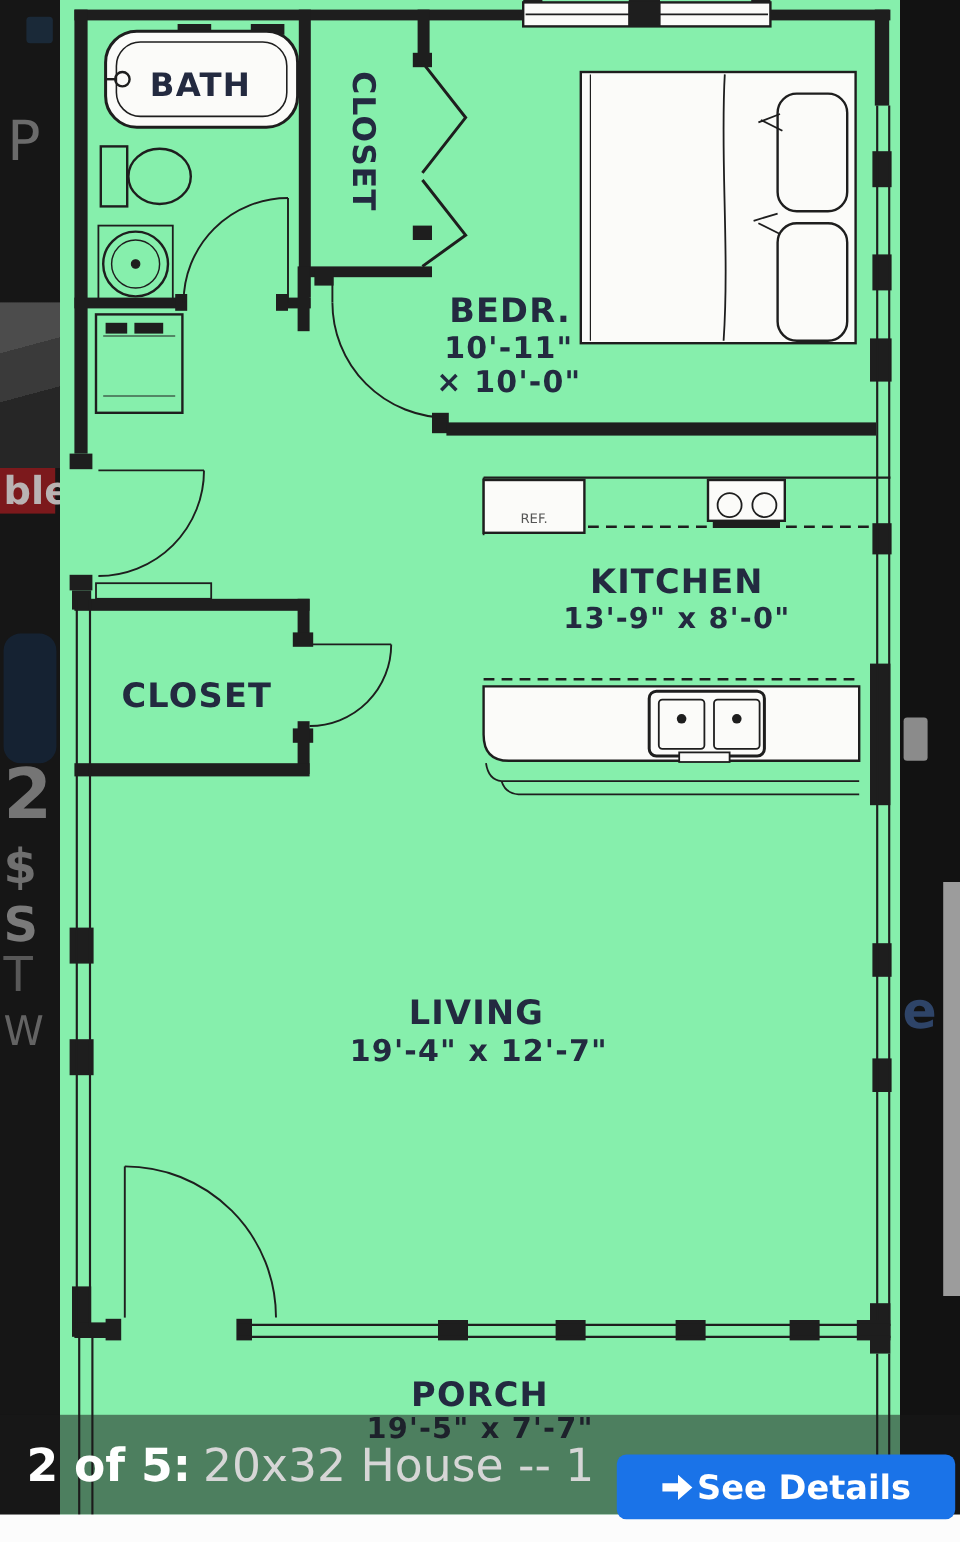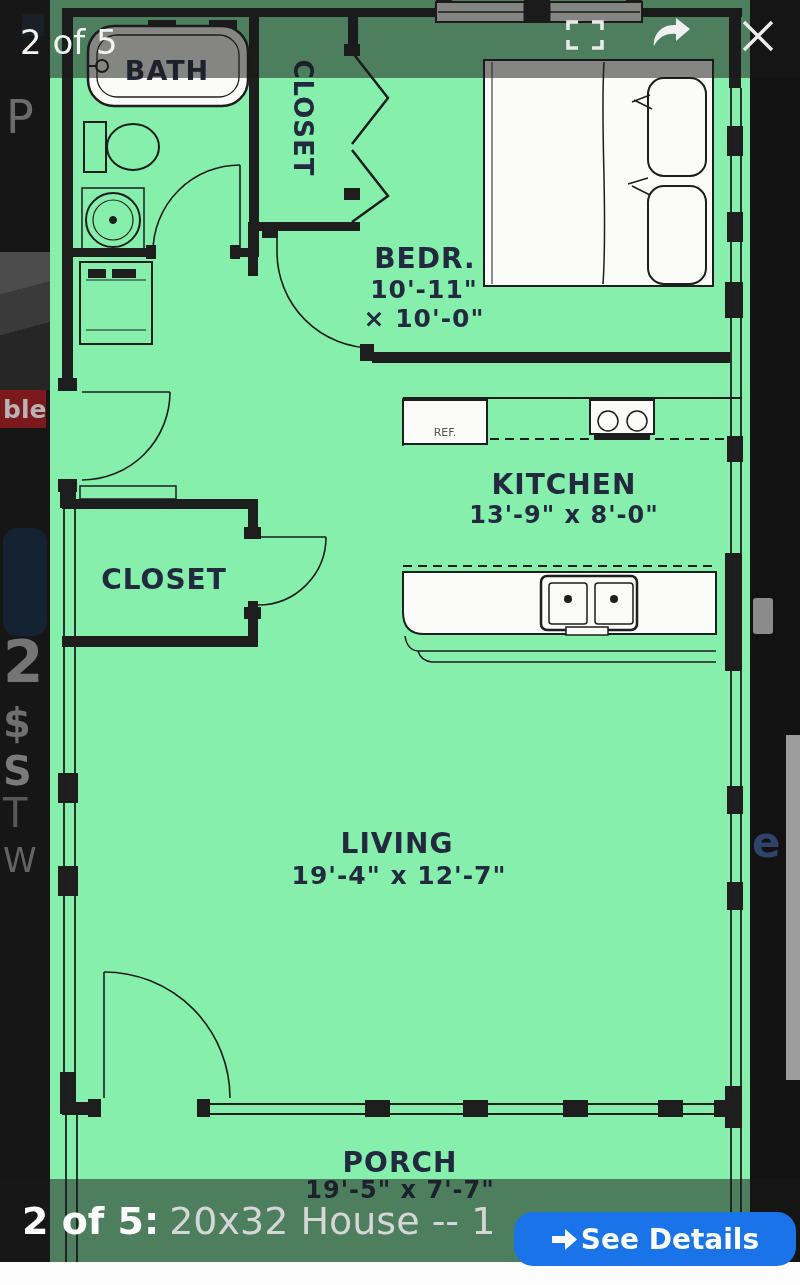--- a/index.html
+++ b/index.html
@@ -10,21 +10,21 @@
   .edge{position:absolute;top:0;height:1285px;background:#161616;z-index:0;}
   .edge-left{left:0;width:50px;}
   .edge-right{left:750px;width:50px;background:#121212;}
   .frag{position:absolute;color:#6f6f6f;}
   .frag-logo{left:22px;top:14px;width:22px;height:22px;background:#1f3a55;opacity:.55;border-radius:3px;}
   .frag-p{left:6px;top:90px;font-size:46px;color:#6b6b6b;}
   .frag-photo{left:0;top:252px;width:50px;height:138px;
     background:linear-gradient(165deg,#4c4c4c 0 28%,#3a3a3a 28% 55%,#262626 55%);}
   .frag-badge{left:0;top:390px;width:46px;height:38px;background:#7c191c;
     display:flex;align-items:center;}
-  .frag-badge span{color:#b9b3b3;font-weight:bold;font-size:25px;padding-left:3px;}
+  .frag-badge span{color:#b9b3b3;font-weight:bold;font-size:32px;padding-left:3px;}
   .frag-card{left:3px;top:528px;width:44px;height:108px;background:#152232;border-radius:14px;}
   .frag-2{left:3px;top:628px;font-size:58px;font-weight:bold;color:#757575;}
   .frag-dollar{left:3px;top:700px;font-size:40px;font-weight:bold;color:#6f6f6f;}
   .frag-s{left:3px;top:748px;font-size:40px;font-weight:bold;color:#7a7a7a;}
   .frag-t{left:3px;top:790px;font-size:40px;color:#585858;}
   .frag-w{left:3px;top:840px;font-size:34px;color:#636363;}
   .frag-tab{left:3px;top:598px;width:20px;height:36px;background:#8b8b8b;border-radius:3px;}
   .frag-e{left:2px;top:818px;font-size:42px;font-weight:bold;color:#2e4468;}
   .frag-bar{left:36px;top:735px;width:14px;height:345px;background:#9c9c9c;}
 
@@ -44,21 +44,21 @@
 
   .bottombar{position:absolute;left:0;top:1179px;width:800px;height:83px;
     background:rgba(25,25,25,.52);z-index:5;display:flex;align-items:center;}
   .caption{margin-left:22px;font-size:38px;white-space:nowrap;}
   .caption .cnt{color:#ffffff;font-weight:bold;}
   .caption .txt{color:#d6d6d6;margin-left:10px;font-weight:normal;}
 
   .whitestrip{position:absolute;left:0;top:1262px;width:800px;height:23px;background:#fcfcfc;z-index:4;}
 
   .details-btn{position:absolute;right:4px;top:1212px;width:282px;height:54px;z-index:6;
-    background:#1a73e8;border-radius:19px;display:flex;align-items:center;justify-content:center;
+    background:#1a73e8;border-radius:8px;display:flex;align-items:center;justify-content:center;
     cursor:pointer;}
   .details-btn .lbl{color:#fff;font-size:28px;font-weight:bold;margin-left:3px;}
 </style>
 </head>
 <body>
 
 <div class="screen">
 
   <div class="edge edge-left">
     <div class="frag frag-logo"></div>
@@ -225,38 +225,20 @@
         <text class="plan-label" x="399" y="884" font-size="25">19'-4" x 12'-7"</text>
         <text class="plan-label" x="400" y="1172" font-size="28">PORCH</text>
         <text class="plan-label" x="400" y="1198" font-size="24">19'-5" x 7'-7"</text>
         <text x="445" y="436" font-size="11" fill="#555" font-family="DejaVu Sans, sans-serif">REF.</text>
       </g>
     </svg>
   </div>
 
   <div class="whitestrip"></div>
 
-  <div class="topbar">
-    <div class="top-counter">2 of 5</div>
-    <div class="icon-btn btn-fullscreen">
-      <svg width="38" height="30" viewBox="0 0 38 30">
-        <path d="M2,10 V2 H12 M26,2 H36 V10 M36,20 V28 H26 M12,28 H2 V20" fill="none" stroke="#e9e9e9" stroke-width="3.6"></path>
-      </svg>
-    </div>
-    <div class="icon-btn btn-share">
-      <svg width="44" height="36" viewBox="0 0 44 36">
-        <path d="M28,4 L42,15 L28,27 L28,20 C18,19 11,23 6,32 C5,22 12,10 28,11 Z" fill="#f0f0f0"></path>
-      </svg>
-    </div>
-    <div class="icon-btn btn-close">
-      <svg width="36" height="36" viewBox="0 0 36 36">
-        <path d="M4,4 L32,32 M32,4 L4,32" stroke="#ececec" stroke-width="3.4" fill="none"></path>
-      </svg>
-    </div>
-  </div>
 
   <div class="bottombar">
     <div class="caption">
       <span class="cnt">2 of 5:</span><span class="txt">20x32 House -- 1</span>
     </div>
   </div>
 
   <div class="details-btn">
     <svg width="27" height="23" viewBox="0 0 27 23">
       <path d="M1,8 H14 V1 L26,11.5 L14,22 V15 H1 Z" fill="#ffffff"></path>

